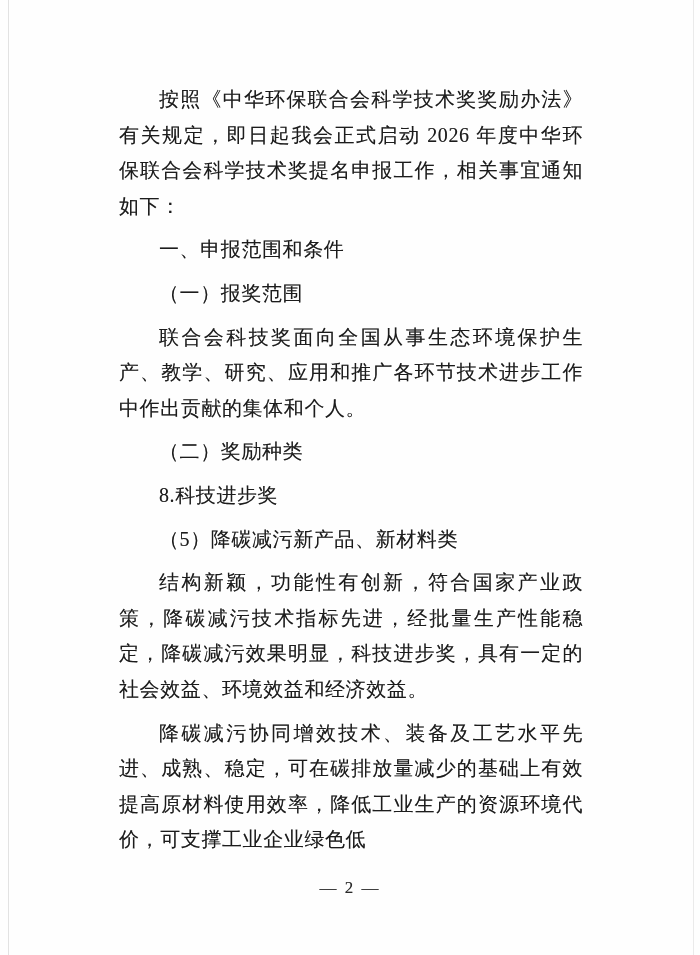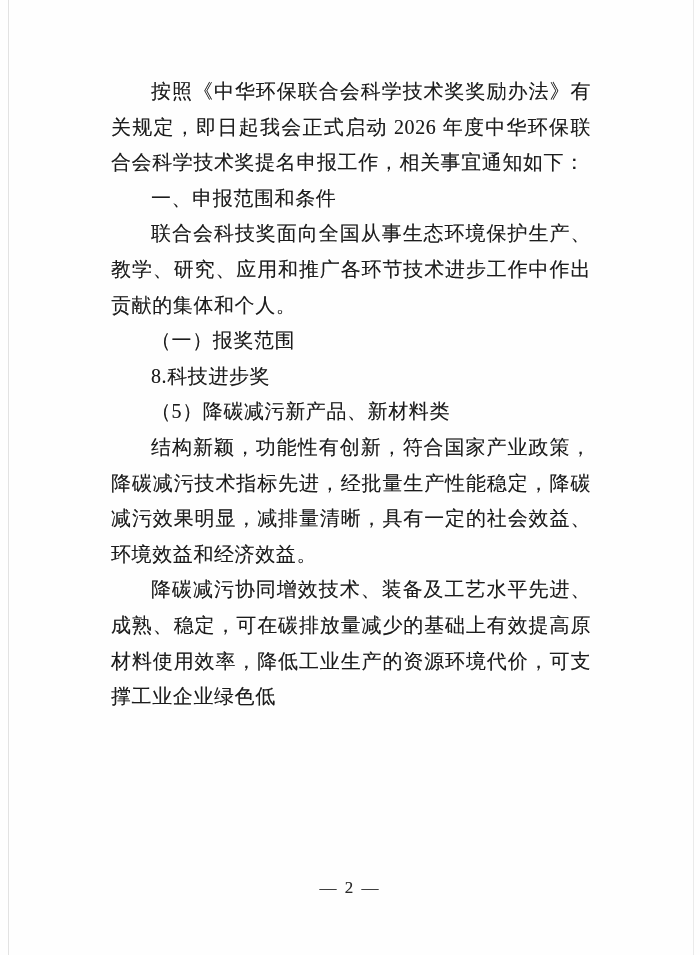--- a/index.html
+++ b/index.html
@@ -34,21 +34,21 @@
     width: 1px;
     background: rgba(190, 190, 190, 0.30);
   }
   .content {
     position: absolute;
     top: 74px;
     left: 111px;
     width: 480px;
   }
   .content p {
-    margin: 0;
+    margin: 8px;
     font-size: 20px;
     line-height: 35.6px;
     letter-spacing: 0.6px;
     text-align: justify;
     text-indent: 2em;
     text-shadow: 0 0 0.5px rgba(70, 70, 70, 0.55);
     word-break: break-all;
   }
   .footer {
     position: absolute;
@@ -67,24 +67,25 @@
 </head>
 <body>
 
 <div class="page">
   <div class="scan-edge-left"></div>
   <div class="scan-edge-right"></div>
 
   <div class="content">
     <p>按照《中华环保联合会科学技术奖奖励办法》有关规定，即日起我会正式启动 2026 年度中华环保联合会科学技术奖提名申报工作，相关事宜通知如下：</p>
     <p>一、申报范围和条件</p>
+    <p>（一）报奖范围</p>
     <p>联合会科技奖面向全国从事生态环境保护生产、教学、研究、应用和推广各环节技术进步工作中作出贡献的集体和个人。</p>
-    <p>（一）报奖范围</p>
+    <p>（二）奖励种类</p>
     <p>8.科技进步奖</p>
     <p>（5）降碳减污新产品、新材料类</p>
-    <p>结构新颖，功能性有创新，符合国家产业政策，降碳减污技术指标先进，经批量生产性能稳定，降碳减污效果明显，减排量清晰，具有一定的社会效益、环境效益和经济效益。</p>
+    <p>结构新颖，功能性有创新，符合国家产业政策，降碳减污技术指标先进，经批量生产性能稳定，降碳减污效果明显，科技进步奖，具有一定的社会效益、环境效益和经济效益。</p>
     <p>降碳减污协同增效技术、装备及工艺水平先进、成熟、稳定，可在碳排放量减少的基础上有效提高原材料使用效率，降低工业生产的资源环境代价，可支撑工业企业绿色低</p>
   </div>
 
   <div class="footer">
     <span>— 2 —</span>
   </div>
 </div>
 
 </body></html>

